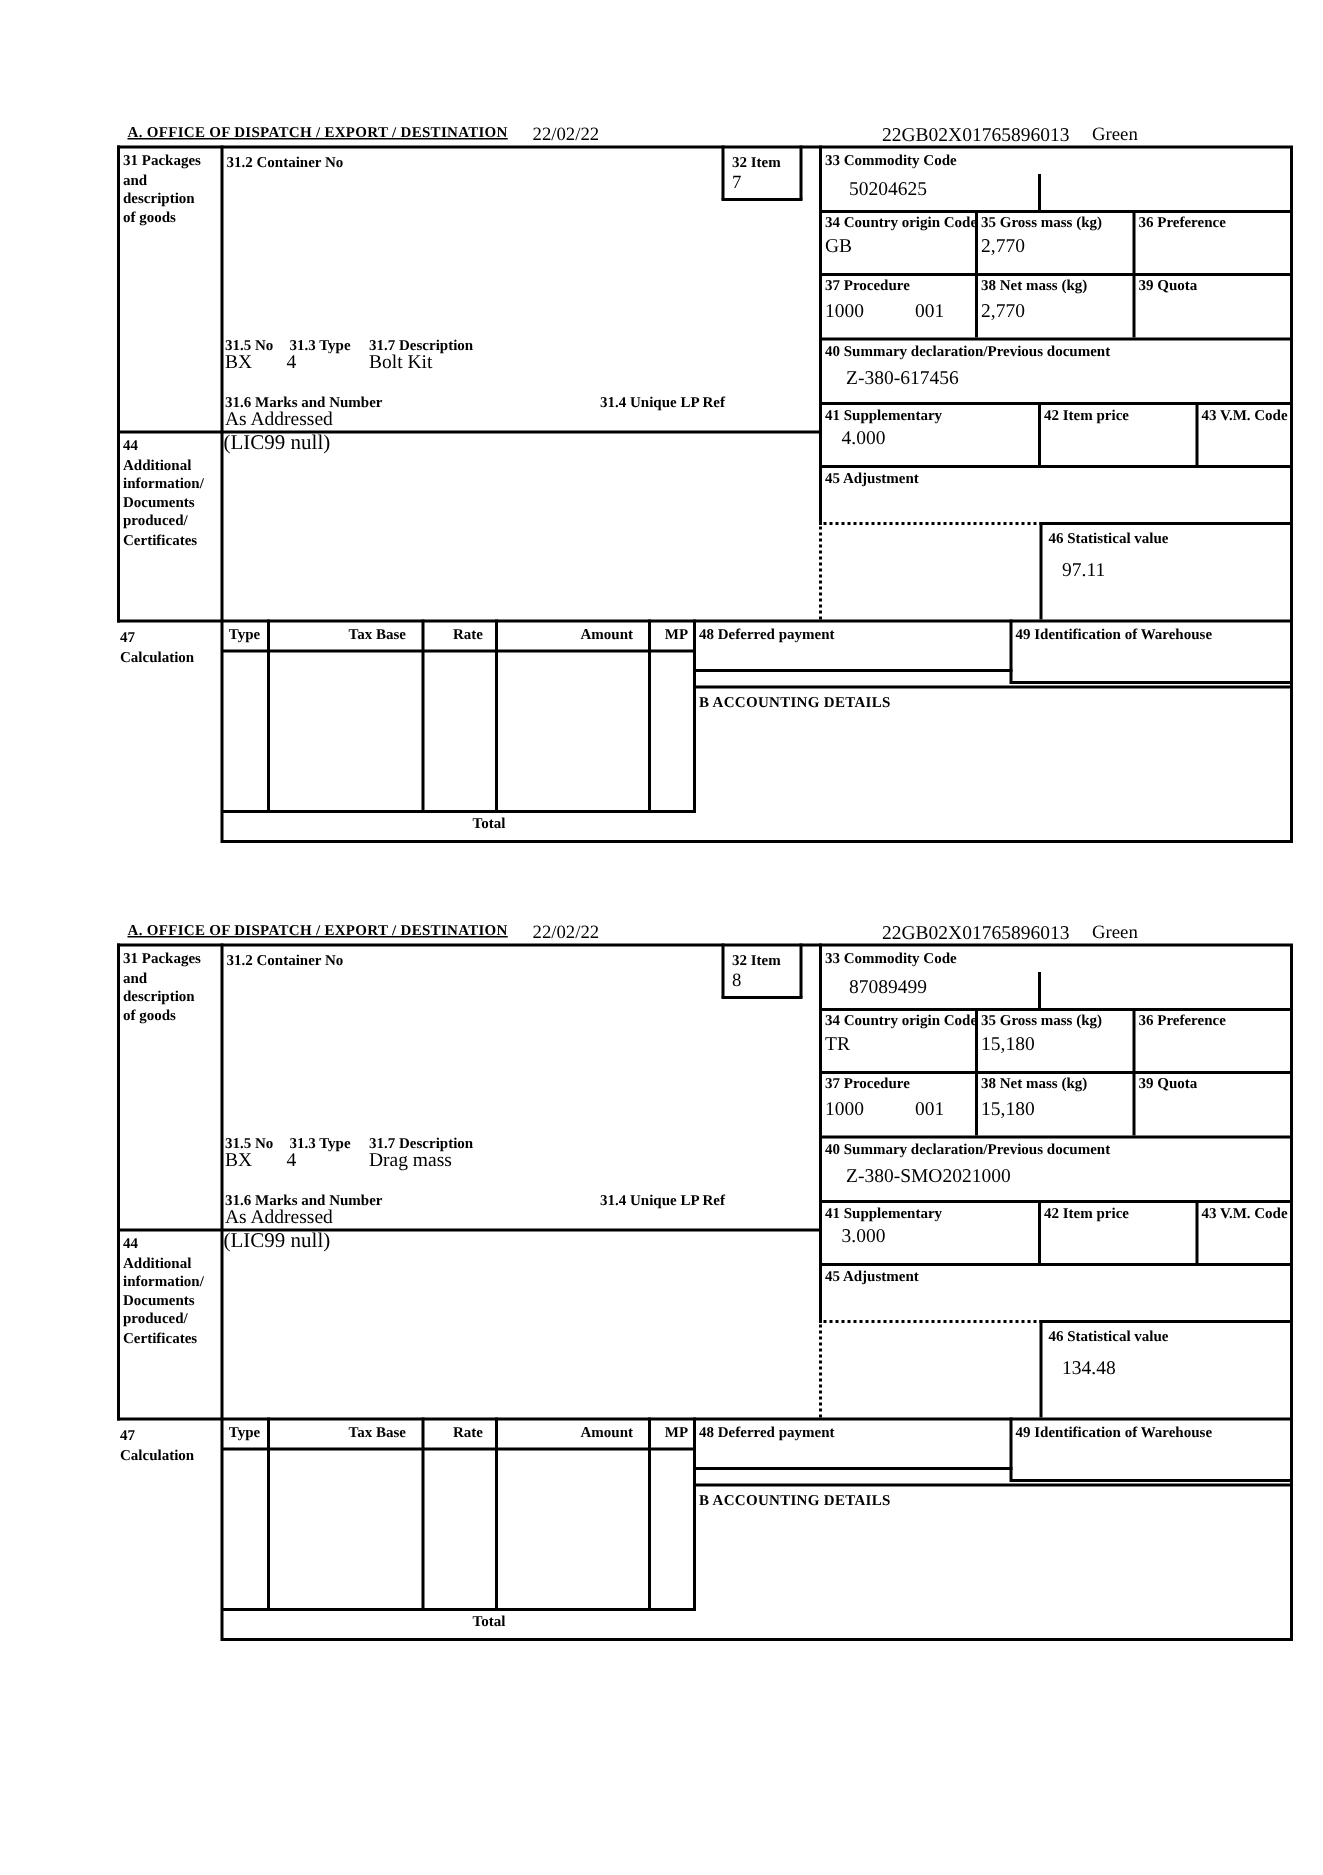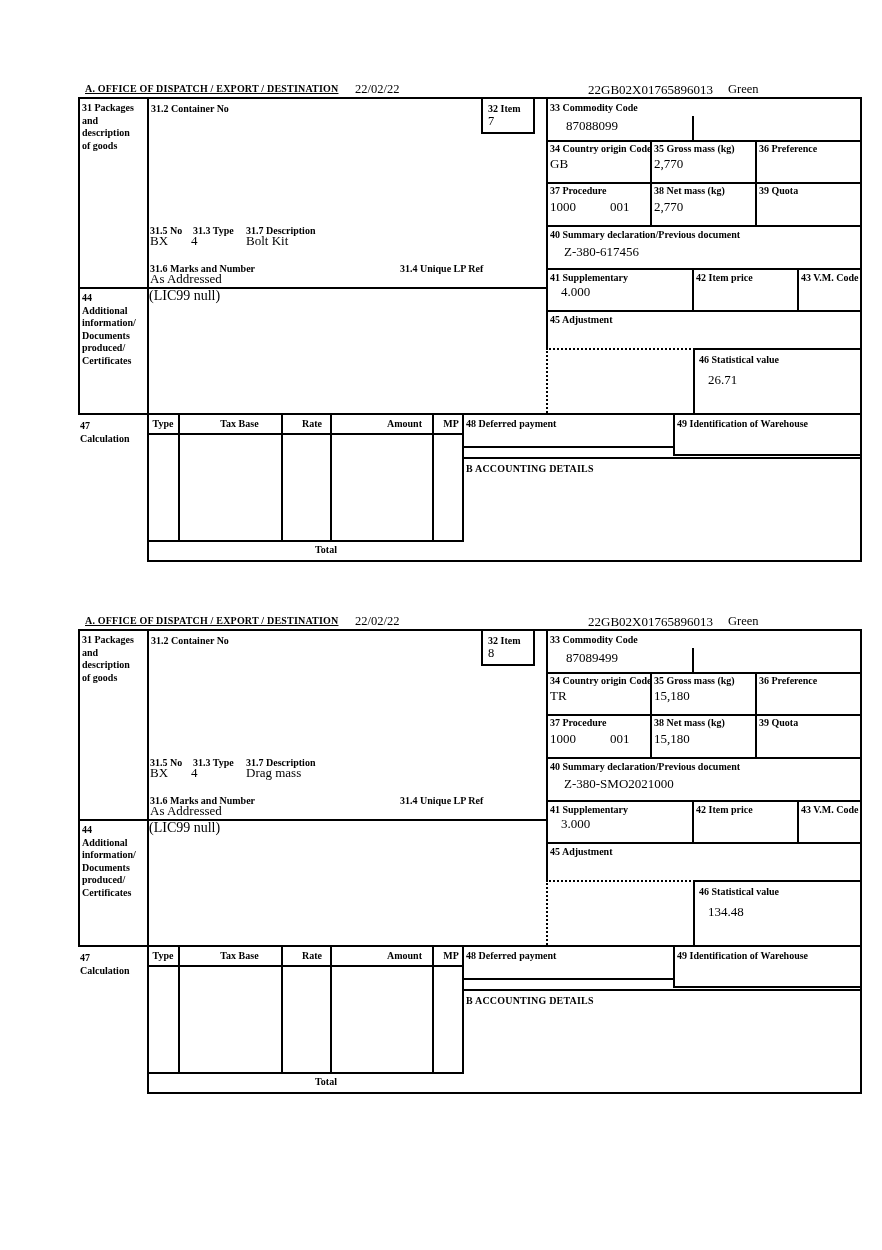--- a/index.html
+++ b/index.html
@@ -92,21 +92,21 @@
   .p41{left:472px;top:190px}
   .pvsu{left:483px;top:202px}
   .p42{left:618px;top:190px}
   .p43{left:723px;top:190px}
   .p45{left:472px;top:232px}
   .p46{left:621px;top:272px}
   .pvsv{left:630px;top:290px}
   .p47{left:2px;top:338px}
   .pth{top:336px;text-align:center}
   .ptype{left:70px;width:30px}
-  .ptax{left:100px;width:123px}
+  .ptax{left:112px;width:123px}
   .prate{left:203px;width:45px;text-align:right;padding-right:4px;box-sizing:border-box}
   .pamt{left:252px;width:98px;text-align:right;padding-right:6px;box-sizing:border-box}
   .pmp{left:354px;width:38px}
   .p48{left:388px;top:336px}
   .p49{left:599px;top:336px}
   .pB{left:388px;top:381px;font-size:10px;font-weight:bold;letter-spacing:.2px}
   .ptot{left:70px;top:462px;width:356px;text-align:center;font-size:10px;font-weight:bold}
 </style>
 </head>
 <body>
@@ -173,41 +173,41 @@
     <span class="t val pvmk">As Addressed</span>
     <span class="t lab p314">31.4 Unique LP Ref</span>
     <span class="t lab p44">44
 Additional
 information/
 Documents
 produced/
 Certificates</span>
     <span class="t val pvlic">(LIC99 null)</span>
     <span class="t lab p33">33 Commodity Code</span>
-    <span class="t val pvcm">87088099</span>
+    <span class="t val pvcm">50204625</span>
     <span class="t lab p34">34 Country origin Code</span>
     <span class="t val pvog">GB</span>
     <span class="t lab p35">35 Gross mass (kg)</span>
     <span class="t val pvgm">2,770</span>
     <span class="t lab p36">36 Preference</span>
     <span class="t lab p37">37 Procedure</span>
     <span class="t val pvpr">1000</span>
     <span class="t val pvpr2">001</span>
     <span class="t lab p38">38 Net mass (kg)</span>
     <span class="t val pvnm">2,770</span>
     <span class="t lab p39">39 Quota</span>
     <span class="t lab p40">40 Summary declaration/Previous document</span>
     <span class="t val pvpd">Z-380-617456</span>
     <span class="t lab p41">41 Supplementary</span>
     <span class="t val pvsu">4.000</span>
     <span class="t lab p42">42 Item price</span>
     <span class="t lab p43">43 V.M. Code</span>
     <span class="t lab p45">45 Adjustment</span>
     <span class="t lab p46">46 Statistical value</span>
-    <span class="t val pvsv">26.71</span>
+    <span class="t val pvsv">97.11</span>
     <span class="t lab p47">47
 Calculation</span>
     <span class="t lab pth ptype">Type</span>
     <span class="t lab pth ptax">Tax Base</span>
     <span class="t lab pth prate">Rate</span>
     <span class="t lab pth pamt">Amount</span>
     <span class="t lab pth pmp">MP</span>
     <span class="t lab p48">48 Deferred payment</span>
     <span class="t lab p49">49 Identification of Warehouse</span>
     <span class="t pB">B ACCOUNTING DETAILS</span>

